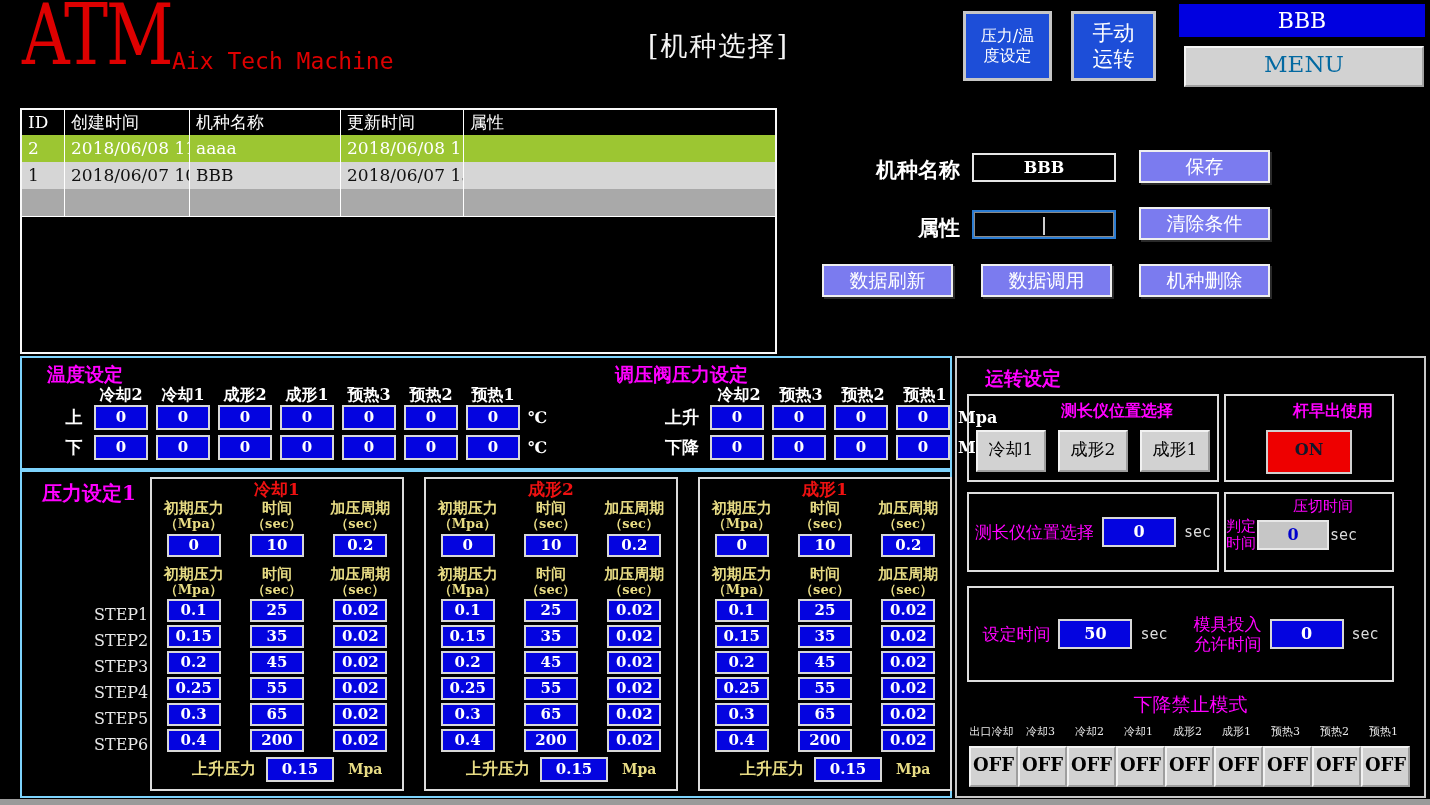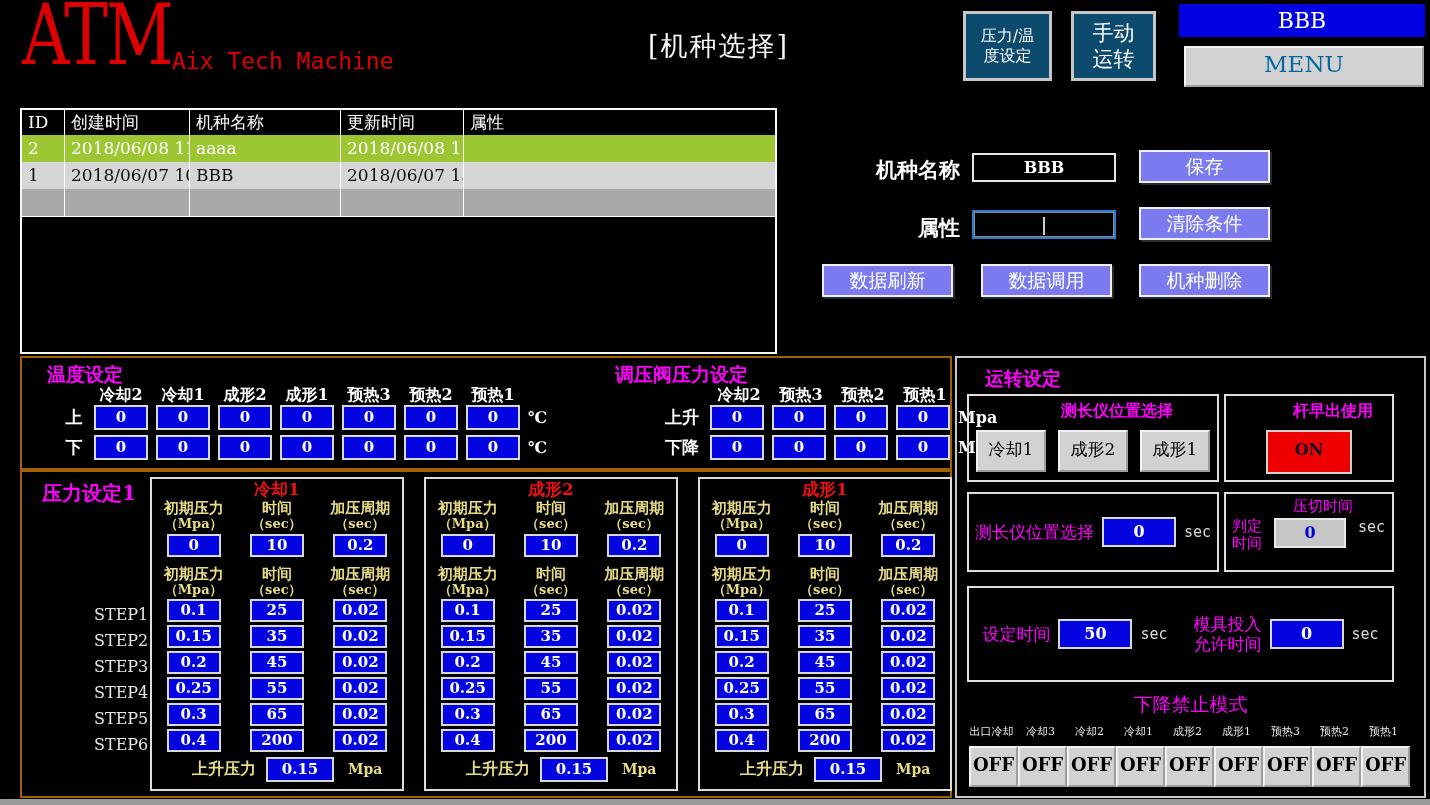--- a/index.html
+++ b/index.html
@@ -5,21 +5,21 @@
   html,body{margin:0;padding:0;background:#000;}
   .screen{position:relative;width:1430px;height:805px;background:#000;overflow:hidden;
           font-family:"DejaVu Serif","Liberation Serif",serif;color:#f2f2f2;}
   .abs{position:absolute;}
 
   
   .logo{left:22px;top:-14px;font-size:66px;color:#dd0000;letter-spacing:-2px;
         transform:scaleY(1.28);transform-origin:top left;font-weight:normal;}
   .subtitle{left:172px;top:48px;font-size:23px;color:#dd0000;font-family:"DejaVu Sans Mono",monospace;}
   .page-title{left:648px;top:28px;font-size:27px;color:#f5f5f5;letter-spacing:2px;}
-  .teal-btn{background:#0c4a6e;border:3px solid #c6c6c6;color:#fff;text-align:center;
+  .teal-btn{background:#1d4ed8;border:3px solid #c6c6c6;color:#fff;text-align:center;
             display:flex;flex-direction:column;justify-content:center;cursor:default;}
   .teal1{left:963px;top:11px;width:83px;height:64px;font-size:16px;line-height:1.25;}
   .teal2{left:1071px;top:11px;width:79px;height:64px;font-size:21px;line-height:1.25;}
   .bbb-bar{left:1179px;top:4px;width:246px;height:33px;background:#0000e0;color:#fff;
            font-size:22px;text-align:center;line-height:33px;}
   .menu-btn{left:1184px;top:46px;width:236px;height:37px;background:#d2d2d2;color:#0369a1;
             border:2px outset #f4f4f4;font-size:23px;font-weight:normal;text-align:center;line-height:33px;}
 
   
   .model-table{left:20px;top:108px;width:753px;height:242px;border:2px solid #f8f8f8;background:#000;}
@@ -37,21 +37,21 @@
   
   .flabel{font-size:21px;font-weight:bold;color:#fff;text-align:right;width:120px;}
   .txt-input{background:#000;border:2px solid #e6e6e6;color:#fff;font-weight:bold;font-size:16px;
              text-align:center;line-height:25px;}
   .attr-input{background:#000;border:2px solid #2b7cd3;box-shadow:inset 0 0 0 1px #8a8a8a;}
   .caret{display:inline-block;border-left:2px solid #cfcfcf;height:18px;vertical-align:middle;}
   .pur-btn{background:#7b7bef;border:2px solid #efefef;box-shadow:2px 2px 0 #2a2a2a;color:#fff;
            font-size:19px;text-align:center;line-height:29px;cursor:default;}
 
   
-  .wbox{border:2px solid #a16207;box-sizing:border-box;}
+  .wbox{border:2px solid #7dd3fc;box-sizing:border-box;}
   .boxA{left:20px;top:356px;width:932px;height:114px;}
   .boxB{left:20px;top:470px;width:932px;height:328px;}
   .rblock{left:955px;top:356px;width:471px;height:442px;border:2px solid #c8c8c8;box-sizing:border-box;}
 
   .sec-title{color:#ff00ff;font-weight:bold;font-size:19px;}
   .blue-input{background:#0404e0;border:2px solid #d8d8d8;color:#fff;font-weight:bold;
               text-align:center;box-sizing:border-box;}
   .hdr-lbl{color:#fff;font-weight:bold;font-size:16px;text-align:center;}
   .unit{color:#fff;font-weight:bold;font-size:16px;}
 
@@ -442,21 +442,21 @@
     </div>
 
     <div class="ibox" style="left:10px;top:134px;width:252px;height:80px;display:flex;align-items:center;justify-content:center;gap:8px;">
       <span class="mag" style="font-size:17px;">测长仪位置选择</span>
       <span class="blue-input" style="width:74px;height:30px;line-height:26px;font-size:16px;display:inline-block;">0</span>
       <span class="secu">sec</span>
     </div>
 
     <div class="ibox" style="left:267px;top:134px;width:170px;height:80px;">
       <div class="mag" style="font-size:15px;text-align:center;margin:3px 0 2px 28px;">压切时间</div>
-      <div style="display:flex;gap:12px;padding-left:6px;">
+      <div style="display:flex;align-items:center;gap:1px;">
         <div class="mag" style="font-size:15px;line-height:17px;">
           <div>判定</div>
           <div>时间</div>
         </div>
         <span class="jinput" style="width:72px;height:30px;line-height:26px;font-size:16px;display:inline-block;">0</span>
         <span class="secu">sec</span>
       </div>
     </div>
 
     <div class="ibox" style="left:10px;top:228px;width:427px;height:96px;display:flex;align-items:center;justify-content:center;gap:8px;">

